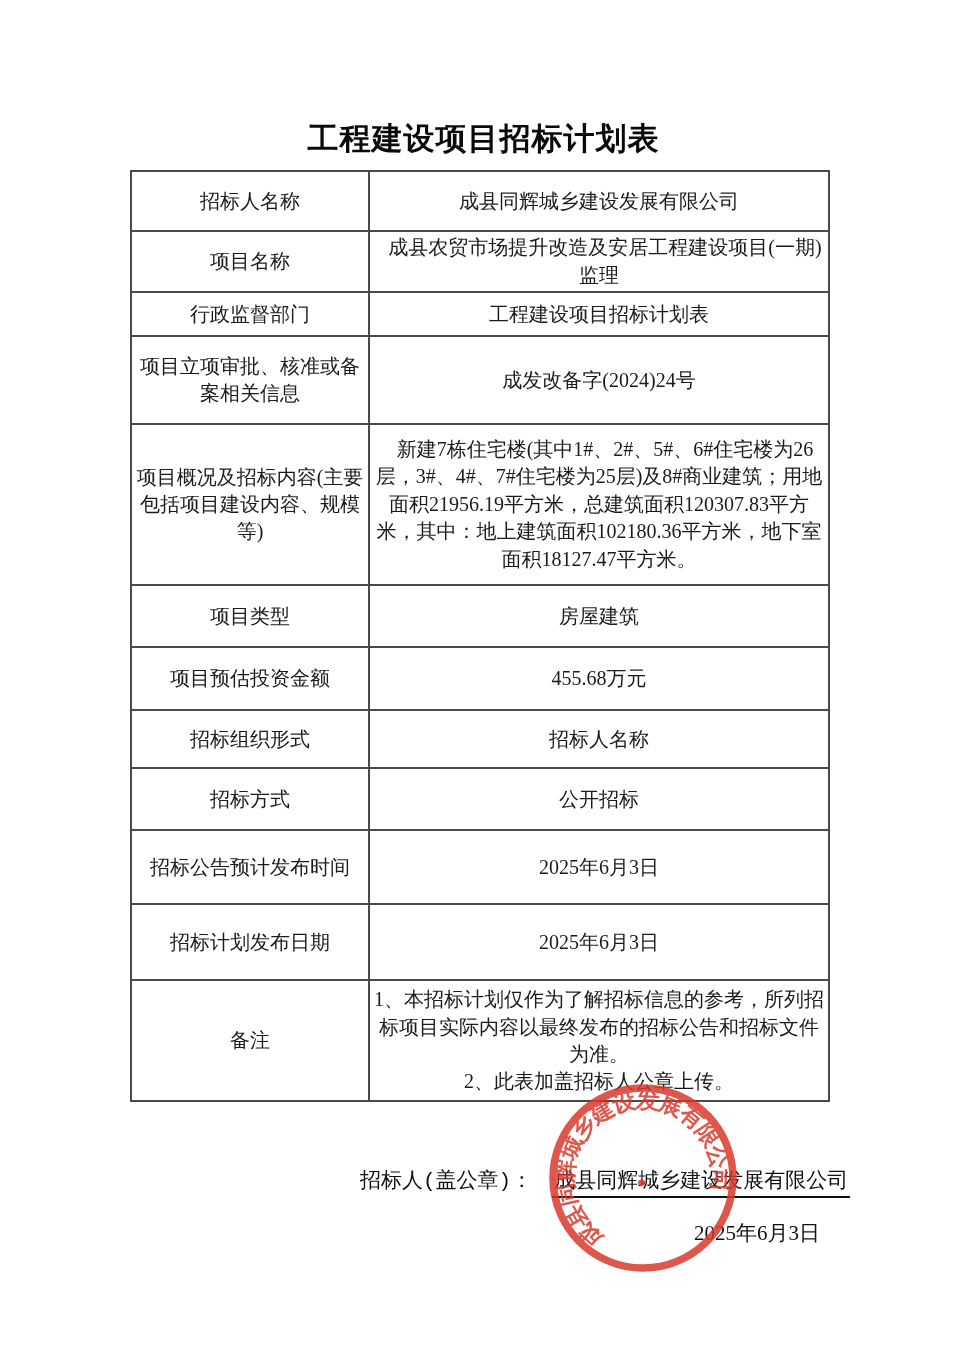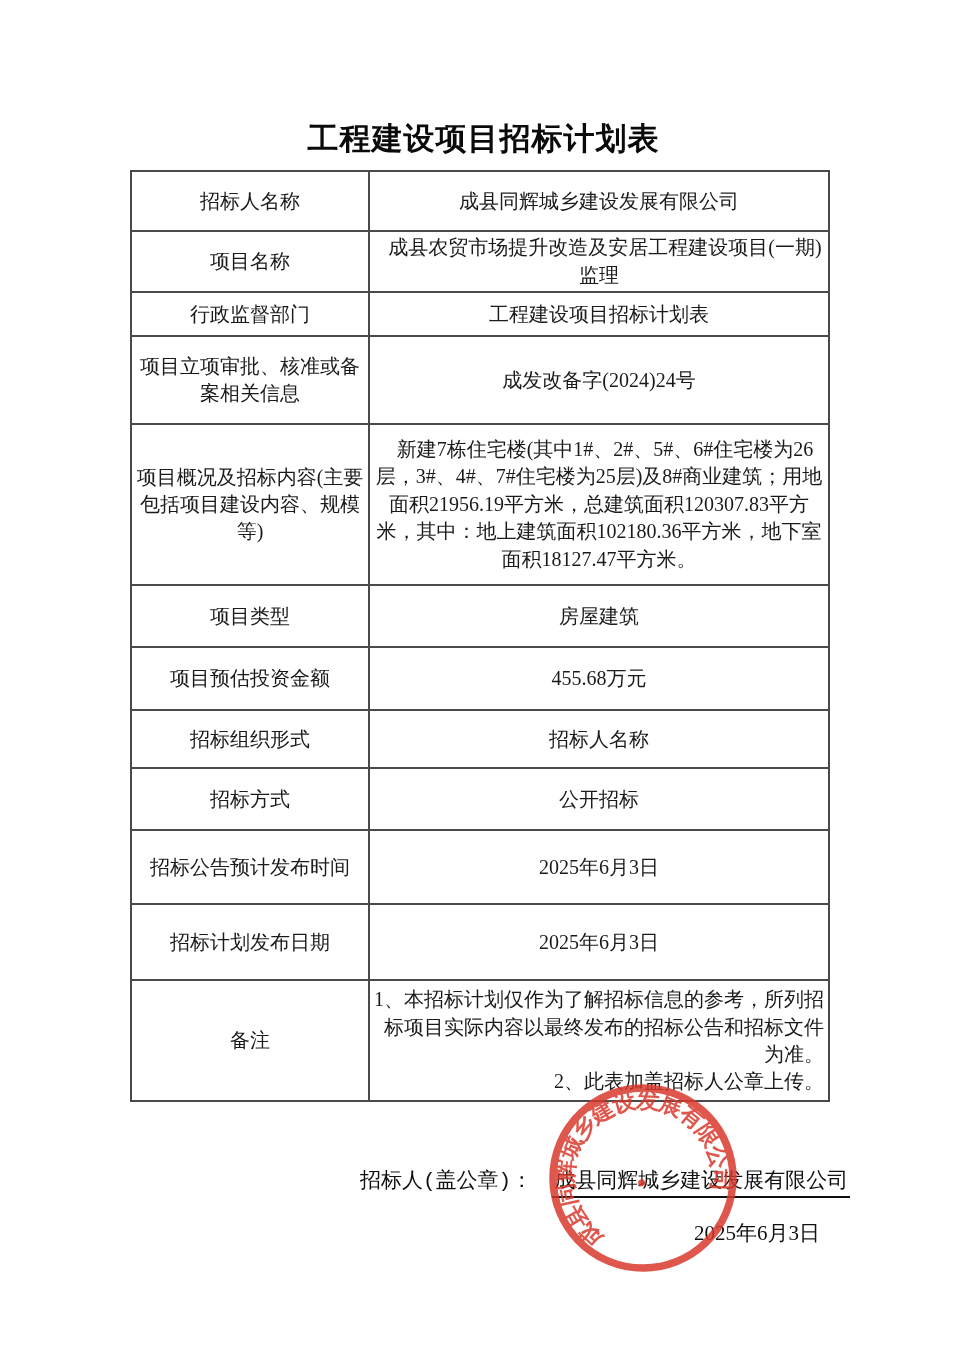--- a/index.html
+++ b/index.html
@@ -46,21 +46,21 @@
   td.value-center{
     text-align:center;
   }
   td.value-para{
     text-align:center;
     text-indent:0.6em;
     line-height:1.38;
     padding:4px 4px;
   }
   td.value-remark{
-    text-align:right;
+    text-align:center;
     line-height:1.36;
     white-space:pre-line;
     padding:4px 4px;
   }
   
   tr.r0 {height:60px;}
   tr.r1 {height:48px;}
   tr.r2 {height:44px;}
   tr.r3 {height:88px;}
   tr.r4 {height:161px;}

